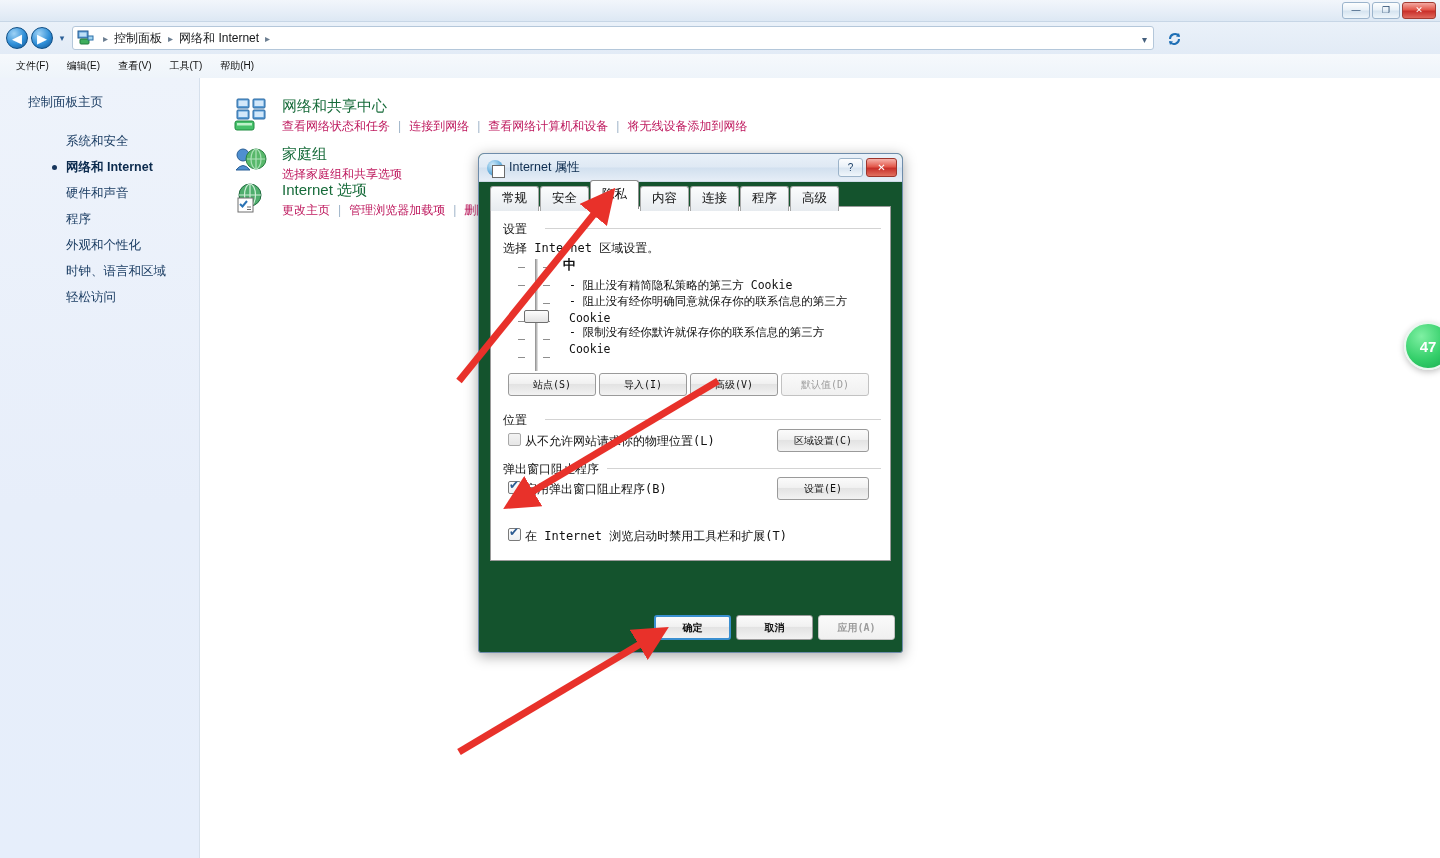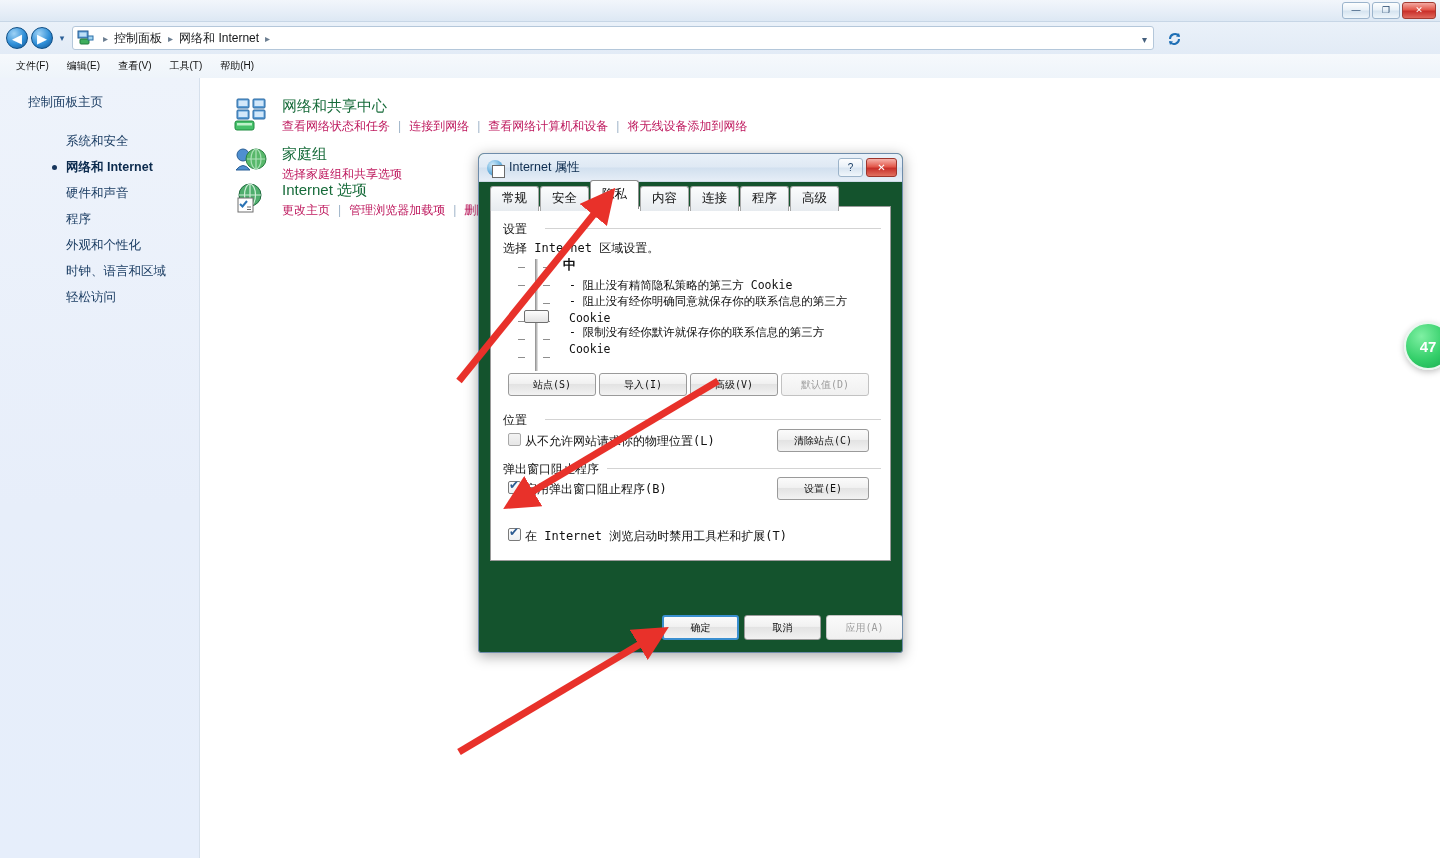--- a/index.html
+++ b/index.html
@@ -193,21 +193,21 @@
   .btn.disabled { color: #9c9c9c; border-color: #c2c2c2; background: linear-gradient(to bottom,#fafafa,#f0f0f0); }
   .btn.default { border: 2px solid #3a8fd0; }
 
   .cb { position: absolute; width: 13px; height: 13px; border: 1px solid #7a7a7a; background: linear-gradient(to bottom,#fdfdfd,#eef0f2); border-radius: 2px; }
   .cb.checked::after {
     content: "✔"; position: absolute; left: 0px; top: -3px; font-size: 12px; color: #2d5c92; line-height: 1;
   }
   .cb.dim { background: linear-gradient(to bottom,#f3f3f3,#e6e6e6); border-color:#a8a8a8; }
   .cb-label { position: absolute; font-size: 12px; color: #111; font-family:"DejaVu Sans Mono","Liberation Mono",monospace; }
 
-  .dlg-footer { position: absolute; left: 8px; bottom: 0; width: 100%; height: 46px; }
+  .dlg-footer { position: absolute; left: 0; bottom: 0; width: 100%; height: 46px; font-weight: bold; }
 
   
   .arrows { position: absolute; left: 0; top: 0; width: 1440px; height: 858px; pointer-events: none; z-index: 50; }
 
   
   .badge {
     position: absolute; right: -12px; top: 322px; width: 48px; height: 48px; border-radius: 50%;
     background: radial-gradient(circle at 35% 28%, #7ff0a3 0%, #34cf6a 55%, #14a94c 100%);
     border: 2px solid #e8f7ee;
     box-shadow: 0 2px 6px rgba(0,0,0,.25);
@@ -428,21 +428,21 @@
       <div class="btn" style="position:absolute; left:108px; top:166px; width:88px; height:23px;">导入(I)</div>
       <div class="btn" style="position:absolute; left:199px; top:166px; width:88px; height:23px;">高级(V)</div>
       <div class="btn disabled" style="position:absolute; left:290px; top:166px; width:88px; height:23px;">默认值(D)</div>
 
       <div class="grp" style="left:12px; top:203px; width:378px;">
         <span class="grp-label">位置</span>
         <span class="grp-line" style="left:42px; width:336px;"></span>
       </div>
       <div class="cb dim" style="left:17px; top:226px;"></div>
       <div class="cb-label" style="left:34px; top:226px;">从不允许网站请求你的物理位置(L)</div>
-      <div class="btn" style="position:absolute; left:286px; top:222px; width:92px; height:23px;">清除站点(C)</div>
+      <div class="btn" style="position:absolute; left:286px; top:222px; width:92px; height:23px;">区域设置(C)</div>
 
       <div class="grp" style="left:12px; top:252px; width:378px;">
         <span class="grp-label">弹出窗口阻止程序</span>
         <span class="grp-line" style="left:104px; width:274px;"></span>
       </div>
       <div class="cb checked" style="left:17px; top:274px;"></div>
       <div class="cb-label" style="left:34px; top:274px;">启用弹出窗口阻止程序(B)</div>
       <div class="btn" style="position:absolute; left:286px; top:270px; width:92px; height:23px;">设置(E)</div>
 
       <div class="cb checked" style="left:17px; top:321px;"></div>

